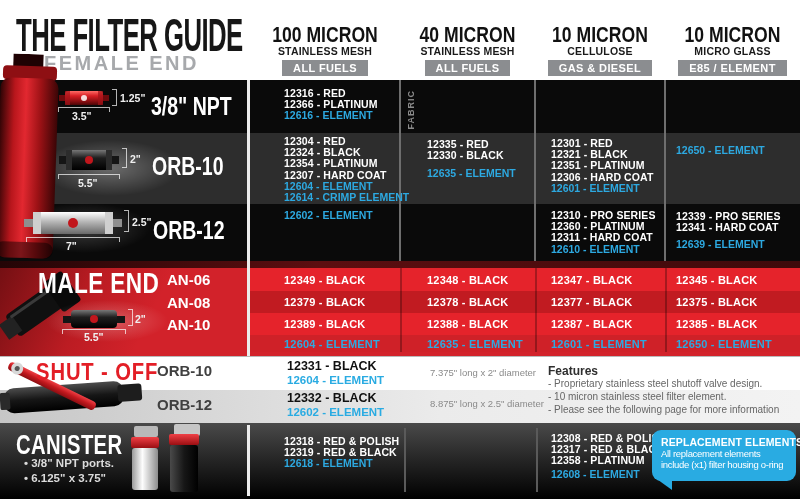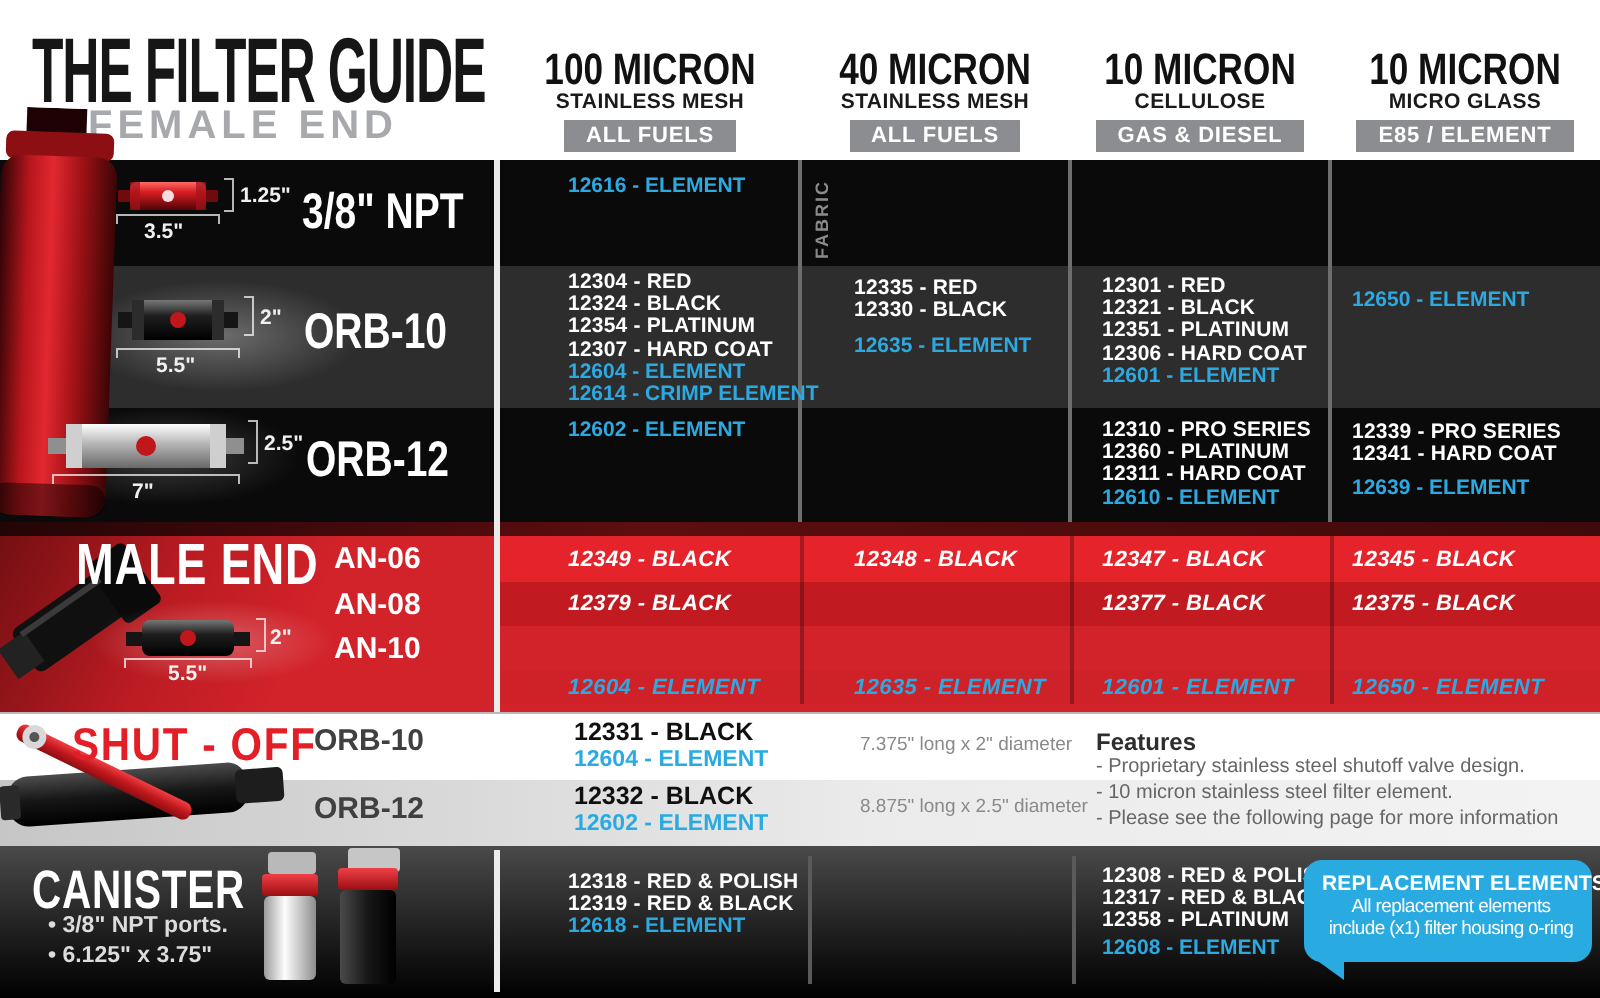--- a/index.html
+++ b/index.html
@@ -36,21 +36,21 @@
   .mv { position:absolute; width:5px; border-right:1px solid rgba(255,255,255,.7);
         border-top:1px solid rgba(255,255,255,.7); border-bottom:1px solid rgba(255,255,255,.7); z-index:3; }
   .glow { position:absolute; z-index:2; border-radius:50%; }
 
   
   .vdiv-w { position:absolute; width:3px; background:#ececec; z-index:5; }
   .vdiv-g { position:absolute; width:1.5px; background:#6e6e6e; z-index:3; }
   .vdiv-r { position:absolute; width:2px; background:rgba(0,0,0,.28); z-index:3; }
 
   
-  .mstrip { position:absolute; left:250px; width:550px; z-index:2;font-style:italic; }
+  .mstrip { position:absolute; left:250px; width:550px; z-index:2; }
   .mcell { position:absolute; top:0; height:100%; display:flex; align-items:center;
            font-size:11px; font-weight:700; color:#fff; letter-spacing:.2px; white-space:nowrap; }
   .mcell-el { color:#2DA9E1; }
   .male-title { position:absolute; left:38px; top:267px; font-size:29px; font-weight:700; color:#fff;
                 white-space:nowrap; transform:scaleX(.78); transform-origin:left top; letter-spacing:.5px; z-index:4; }
   .an-lab { position:absolute; left:167px; font-size:15px; font-weight:700; color:#fff; z-index:4; }
 
   
   .so-title { position:absolute; left:36px; top:359px; font-size:23px; font-weight:700; color:#E31E26;
               white-space:nowrap; transform:scaleX(.88); transform-origin:left top; letter-spacing:1px; z-index:4; }
@@ -61,21 +61,21 @@
   .feat-title { font-size:12px; font-weight:700; color:#2e2e2e; }
   .feat-list > div { font-size:10px; color:#666; line-height:12.8px; white-space:nowrap; }
 
   
   .can-title { position:absolute; left:16px; top:430px; font-size:27px; font-weight:700; color:#fff;
                white-space:nowrap; transform:scaleX(.75); transform-origin:left top; letter-spacing:.5px; z-index:4; }
   .can-bullets > div { font-size:11.5px; font-weight:700; color:#dcdcdc; line-height:15px; white-space:nowrap; }
   .callout { position:absolute; left:652px; top:430px; width:144px; height:51px; background:#29ABE2;
              border-radius:9px; padding:6px 6px 0 9px; z-index:5; }
   .callout-title { font-size:10.5px; font-weight:700; color:#fff; white-space:nowrap; letter-spacing:.1px; }
-  .callout-lines > div { font-size:9.5px; color:#fff; line-height:11px; letter-spacing:-.3px; white-space:nowrap;text-align:center; }
+  .callout-lines > div { font-size:9.5px; color:#fff; line-height:11px; letter-spacing:-.3px; white-space:nowrap; }
   .callout-tail { position:absolute; left:2px; bottom:-9px; width:0; height:0;
                   border-right:18px solid #29ABE2; border-bottom:13px solid transparent; }
 
   .photo { position:absolute; z-index:2; }
 </style>
 </head>
 <body>
 
 <div id="page">
 
@@ -184,20 +184,24 @@
     <rect x="81" y="3" width="8" height="22" fill="#cfcfcf"></rect>
     <circle cx="49" cy="14" r="5" fill="#c1161c"></circle>
   </svg>
   <div class="mv" style="left:124px;top:210px;height:22px"></div>
   <div class="dim" style="left:132px;top:216px">2.5"</div>
   <div class="mw" style="left:26px;top:237px;width:94px"></div>
   <div class="dim" style="left:66px;top:240px">7"</div>
   <div class="rowlab" style="left:153px;top:216px">ORB-12</div>
 
   <div class="cell" style="left:284px;top:88px">
+    <div class="parts">
+        <div>12316 - RED</div>
+        <div>12366 - PLATINUM</div>
+      </div>
     <div class="elems">
         <div>12616 - ELEMENT</div>
       </div>
   </div>
   <div class="fabric">FABRIC</div>
 
   <div class="cell" style="left:284px;top:136px">
     <div class="parts">
         <div>12304 - RED</div>
         <div>12324 - BLACK</div>
@@ -265,22 +269,29 @@
   <div class="abs" style="left:0;top:268px;width:250px;height:88px;background:linear-gradient(115deg,rgba(40,0,0,.55),rgba(120,10,12,.25) 35%,rgba(0,0,0,0) 60%);z-index:2"></div>
 
   <div class="mstrip" style="top:268px;height:23px;background:#E5232B">
     <div class="mcell" style="left:34px">12349 - BLACK</div>
     <div class="mcell" style="left:177px">12348 - BLACK</div>
     <div class="mcell" style="left:301px">12347 - BLACK</div>
     <div class="mcell" style="left:426px">12345 - BLACK</div>
   </div>
   <div class="mstrip" style="top:291px;height:22px;background:#C11B21">
     <div class="mcell" style="left:34px">12379 - BLACK</div>
+    <div class="mcell" style="left:177px">12378 - BLACK</div>
     <div class="mcell" style="left:301px">12377 - BLACK</div>
     <div class="mcell" style="left:426px">12375 - BLACK</div>
+  </div>
+  <div class="mstrip" style="top:313px;height:22px;background:#E5232B">
+    <div class="mcell" style="left:34px">12389 - BLACK</div>
+    <div class="mcell" style="left:177px">12388 - BLACK</div>
+    <div class="mcell" style="left:301px">12387 - BLACK</div>
+    <div class="mcell" style="left:426px">12385 - BLACK</div>
   </div>
   <div class="mstrip" style="top:335px;height:17px;background:#CF2128">
     <div class="mcell mcell-el" style="left:34px">12604 - ELEMENT</div>
     <div class="mcell mcell-el" style="left:177px">12635 - ELEMENT</div>
     <div class="mcell mcell-el" style="left:301px">12601 - ELEMENT</div>
     <div class="mcell mcell-el" style="left:426px">12650 - ELEMENT</div>
   </div>
 
   <div class="male-title">MALE END</div>
   <div class="an-lab" style="top:271px">AN-06</div>

